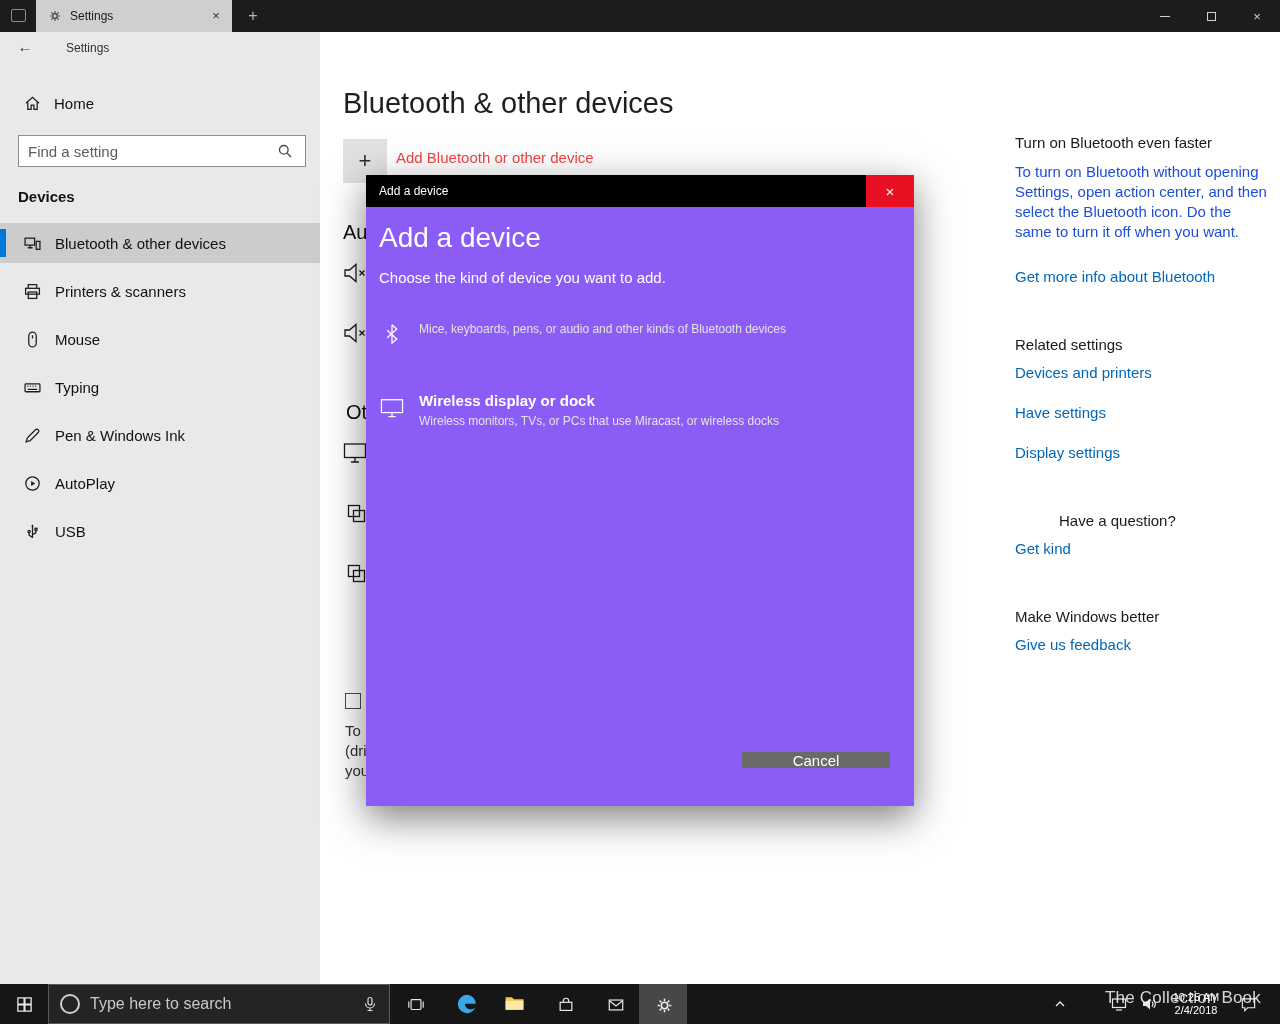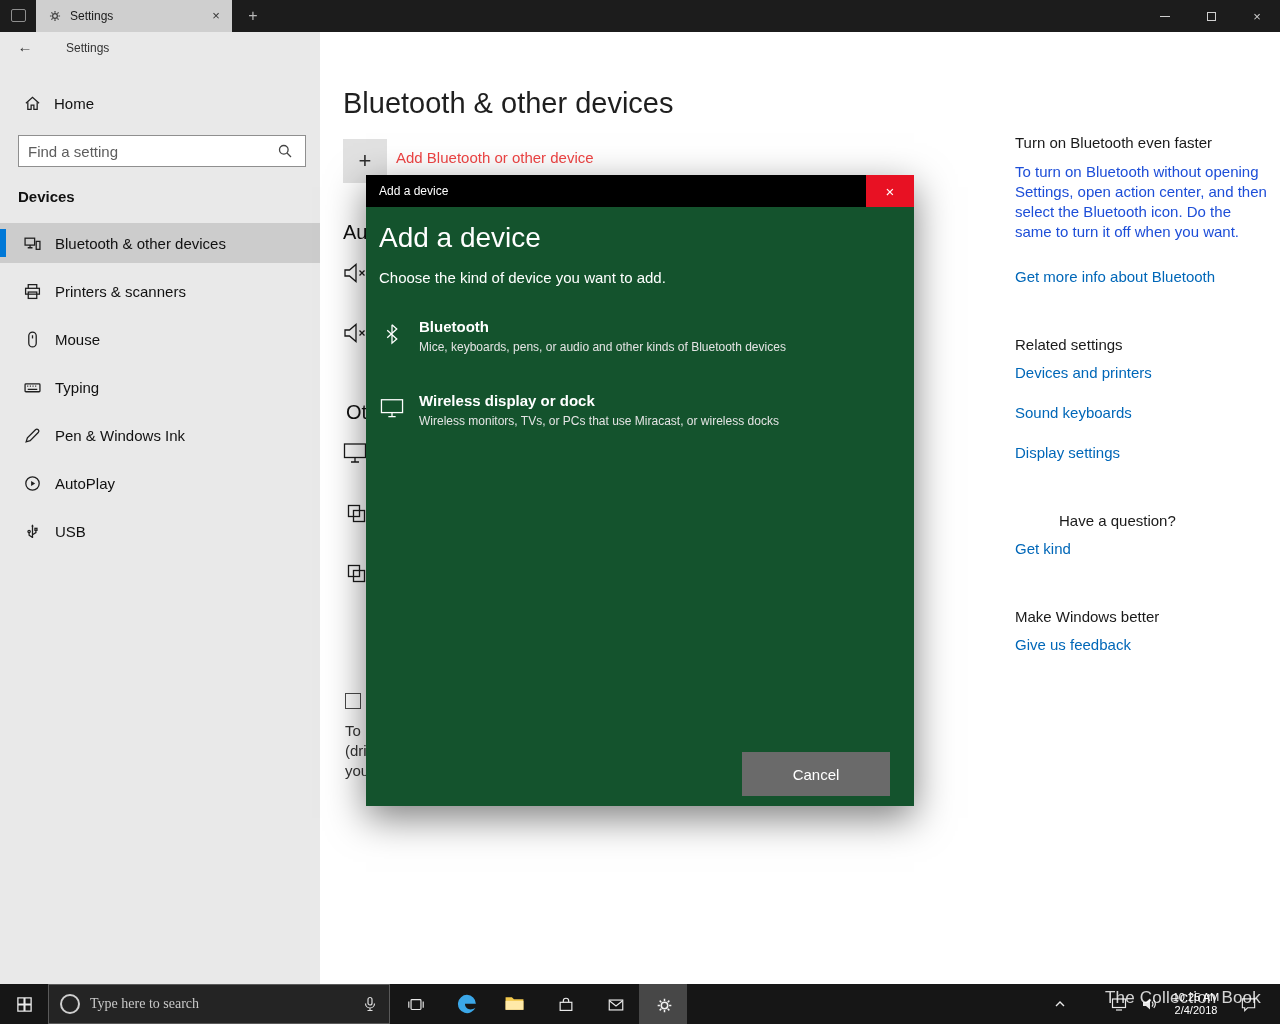--- a/index.html
+++ b/index.html
@@ -54,45 +54,45 @@
   .frag-text { font-size:15px; color:#333; }
   .frag-check { width:16px; height:16px; border:1px solid #4a4a4a; background:#fff; }
   .frag-icon { width:24px; height:24px; color:#1a1a1a; }
   .frag-icon-sm { width:22px; height:22px; color:#1a1a1a; }
   
   .rp { position:absolute; z-index:6; }
   .rp-heading { font-size:15px; color:#1a1a1a; }
   .rp-body { font-size:15px; line-height:20px; color:#1d4ed8; width:252px; }
   .rp-link { font-size:15px; color:#0067b8; cursor:pointer; }
   
-  .dialog { position:absolute; left:366px; top:175px; width:548px; height:631px; background:#14532d;
+  .dialog { position:absolute; left:366px; top:175px; width:548px; height:631px; background:#8b5cf6;
             box-shadow:0 12px 36px rgba(0,0,0,.5); z-index:20; color:#fff; }
   .dialog-titlebar { position:relative; height:32px; background:#000; display:flex; align-items:center;
                      padding-left:13px; font-size:12px; color:#fff; }
   .dialog-close { position:absolute; right:0; top:0; width:48px; height:32px; background:#e81123; color:#fff;
                   display:flex; align-items:center; justify-content:center; font-size:15px; }
   .dialog-heading { position:absolute; left:13px; top:47px; font-size:28px; font-weight:300; color:#fff; }
   .dialog-sub { position:absolute; left:13px; top:94px; font-size:15px; color:#fff; }
   .dlg-options { position:absolute; left:0; top:138px; width:100%; }
   .dlg-option { height:64px; margin-bottom:10px; display:flex; align-items:flex-start; gap:14px;
                 padding:5px 14px 0 13px; cursor:default; }
   .dlg-icon { width:26px; height:26px; margin-top:3px; color:#fff; flex:none; display:flex; align-items:center; justify-content:center; }
   .dlg-title { font-size:15px; font-weight:700; color:#fff; line-height:18px; }
   .dlg-desc { font-size:12px; color:#e4e4e4; margin-top:4px; }
-  .dlg-cancel { position:absolute; left:376px; top:577px; width:148px; height:44px; background:#6a6a6a; color:#fff;
+  .dlg-cancel { position:absolute; left:376px; top:577px; width:148px; height:16px; background:#6a6a6a; color:#fff;
                 font-size:15px; display:flex; align-items:center; justify-content:center; cursor:default; }
   
   .taskbar { position:absolute; left:0; top:984px; width:1280px; height:40px; background:#161616; z-index:35; }
   .tb-abs { position:absolute; top:0; height:40px; display:flex; align-items:center; justify-content:center; }
   .start-btn { left:0; width:48px; }
   .tb-search { position:absolute; left:48px; top:0; width:342px; height:40px; background:#242424;
                border:1px solid #5a5a5a; display:flex; align-items:center; }
   .cortana-ring { width:20px; height:20px; border:2px solid #cfcfcf; border-radius:50%; margin-left:11px; flex:none; }
-  .tb-search input { flex:1; border:0; outline:0; background:transparent; padding-left:10px; font-size:14px;
-                     color:#ddd; font-family:Liberation Serif, serif; }
+  .tb-search input { flex:1; border:0; outline:0; background:transparent; padding-left:10px; font-size:16px;
+                     color:#ddd; font-family:Liberation Sans, sans-serif; }
   .tb-search input::placeholder { color:#c9c9c9; }
   .tb-mic { width:16px; height:16px; margin-right:11px; color:#ddd; flex:none; }
   .tb-btn { width:48px; }
   .tb-btn.active { background:#474747; }
   .tb-icon { width:22px; height:22px; color:#e8e8e8; }
   .tb-icon-sm { width:17px; height:17px; color:#e8e8e8; }
   .clock { left:1168px; width:56px; flex-direction:column; font-size:11px; line-height:13px; color:#fff;
            text-align:center; }
   .watermark { position:absolute; left:1086px; top:988px; z-index:40; font-size:17px; color:rgba(255,255,255,.82);
                letter-spacing:.2px; pointer-events:none;margin-left:19px; }
@@ -278,21 +278,21 @@
   <div class="frag frag-text" style="left:345px; top:722px;">To</div>
   <div class="frag frag-text" style="left:345px; top:742px;">(dri</div>
   <div class="frag frag-text" style="left:345px; top:762px;">you</div>
 
   <div class="rp rp-heading" style="left:1015px; top:134px;">Turn on Bluetooth even faster</div>
   <div class="rp rp-body" style="left:1015px; top:162px;">To turn on Bluetooth without opening Settings, open action center, and then select the Bluetooth icon. Do the same to turn it off when you want.</div>
   <div class="rp rp-link" style="left:1015px; top:268px;">Get more info about Bluetooth</div>
 
   <div class="rp rp-heading" style="left:1015px; top:336px;">Related settings</div>
   <div class="rp rp-link" style="left:1015px; top:364px;">Devices and printers</div>
-  <div class="rp rp-link" style="left:1015px; top:404px;">Sound keyboards</div>
+  <div class="rp rp-link" style="left:1015px; top:404px;">Have settings</div>
   <div class="rp rp-link" style="left:1015px; top:444px;">Display settings</div>
 
   <div class="rp rp-heading" style="left:1015px; top:512px;margin-left:44px;">Have a question?</div>
   <div class="rp rp-link" style="left:1015px; top:540px;">Get kind</div>
 
   <div class="rp rp-heading" style="left:1015px; top:608px;">Make Windows better</div>
   <div class="rp rp-link" style="left:1015px; top:636px;">Give us feedback</div>
 
   <div class="dialog">
     <div class="dialog-titlebar">
@@ -304,21 +304,20 @@
 
     <div class="dlg-options">
 
       <div class="dlg-option">
         <span class="dlg-icon">
           <svg viewBox="0 0 24 24" fill="none" stroke="#fff" stroke-width="1.4" width="22" height="22">
             <path d="M12 2v20l5.2-4.6L6.8 8M6.8 16l10.4-9.4L12 2"></path>
           </svg>
         </span>
         <div>
-          <div class="dlg-title">Bluetooth</div>
           <div class="dlg-desc">Mice, keyboards, pens, or audio and other kinds of Bluetooth devices</div>
         </div>
       </div>
 
       <div class="dlg-option">
         <span class="dlg-icon">
           <svg viewBox="0 0 26 24" fill="none" stroke="#fff" stroke-width="1.4" width="24" height="22">
             <rect x="1.5" y="3" width="23" height="14"></rect>
               <path d="M9 21.5h8M13 17v4.5"></path>
           </svg>

